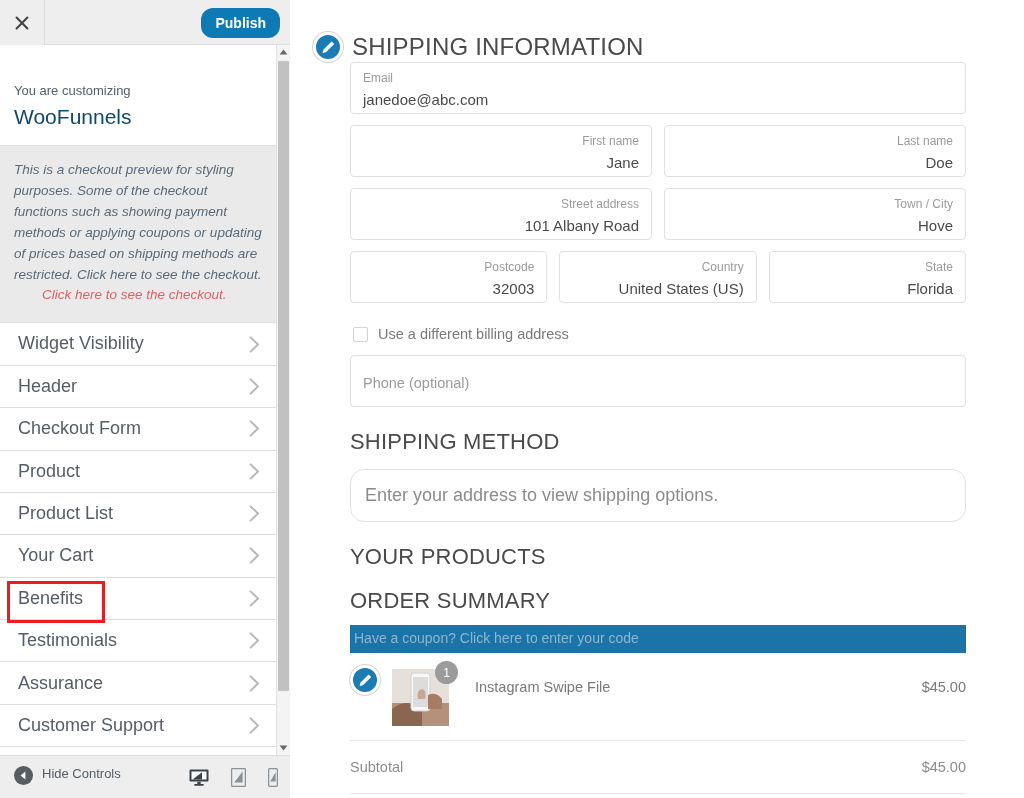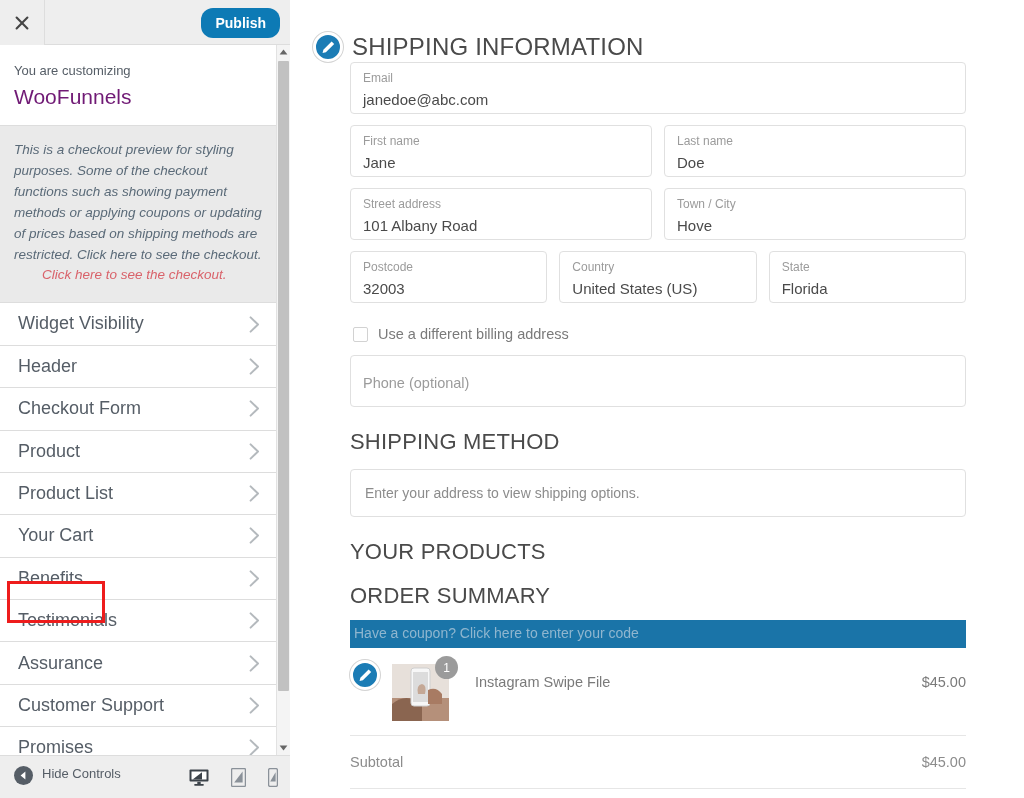--- a/index.html
+++ b/index.html
@@ -71,29 +71,30 @@
     width: 276px;
     height: 710px;
     background: #ffffff;
     overflow: hidden;
   }
 
   .cz-header-block {
     background: #ffffff;
     padding: 16px 14px 14px 14px;
     border-bottom: 1px solid #dddddd;
+    margin-top: 20px;
   }
   .cz-customizing-label {
     font-size: 13px;
     color: #555d66;
     line-height: 1.5;
   }
   .cz-site-title {
     font-size: 21px;
-    color: #701a75;
+    color: #0c4a6e;
     font-weight: normal;
     line-height: 1.4;
     margin-top: 1px;
   }
 
   .cz-notice {
     background: #eaeaea;
     padding: 14px 14px 16px 14px;
     border-bottom: 1px solid #dddddd;
   }
@@ -275,21 +276,21 @@
     margin-top: 1px;
   }
   .field-placeholder {
     font-size: 14.5px;
     color: #9b9b9b;
     line-height: 1.3;
     display: block;
     padding-top: 10px;
   }
 
-  .row { display: flex; gap: 12px; }
+  .row { display: flex; gap: 12px; text-align: right; }
   .row > .field { flex: 1 1 0; }
 
   .checkbox-row {
     display: flex;
     align-items: center;
     gap: 10px;
     margin: 10px 0 11px 3px;
   }
   .checkbox-box {
     width: 15px; height: 15px;
@@ -310,23 +311,23 @@
     color: #4a4a4a;
     font-weight: normal;
     letter-spacing: 0.2px;
     margin: 22px 0 13px 0;
     line-height: 1.2;
   }
   .sub-title.tight { margin: 18px 0 10px 0; }
 
   .shipping-note {
     border: 1px solid #e0e0e0;
-    border-radius: 4px;
+    border-radius: 14px;
     padding: 14px 14px;
-    font-size: 14px;
+    font-size: 18px;
     color: #8c8c8c;
     line-height: 1.3;
   }
 
   .coupon-bar {
     background: #1a74a8;
     padding: 4px 9px 5px 4px;
     margin: 0 0 6px 0;
     cursor: pointer;
   }

